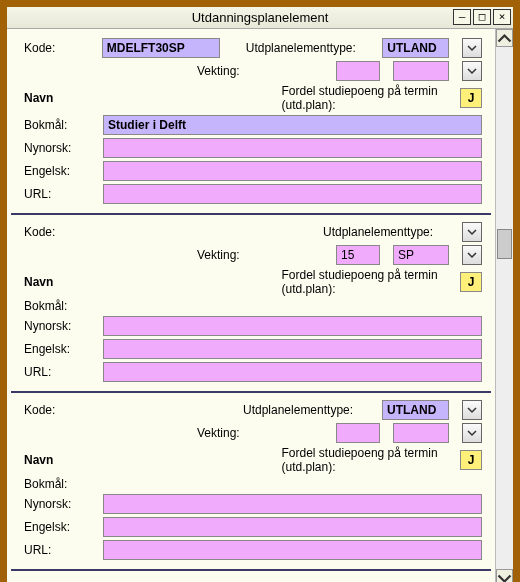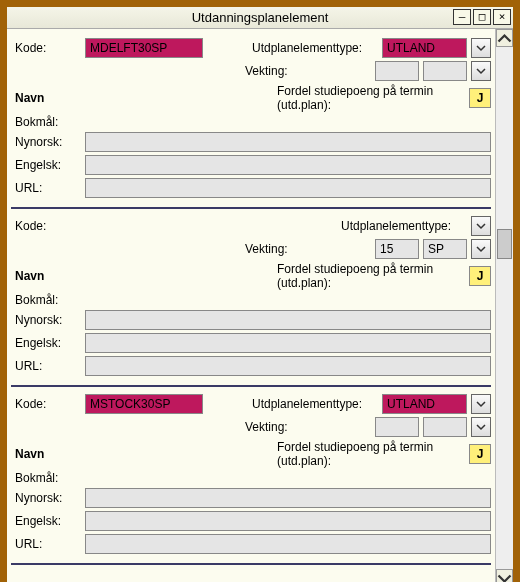--- a/index.html
+++ b/index.html
@@ -79,43 +79,43 @@
     overflow:hidden;
     padding: 2px 4px;
   }
   .rec {
     border-bottom: 2px solid #3a3a66;
     padding: 4px 0 6px 0;
   }
   .row {
     display:flex;
     align-items:center;
-    gap: 4px;
-    margin: 3px 0;
+    gap: 13px;
+    margin: 3px 9px;
   }
   .lbl {
     width: 70px;
     padding-left: 4px;
   }
   .lbl-right {
     width: 126px;
   }
   input.text {
     height: 20px;
     border: 1px solid #888;
-    background: #e5e5e5;
+    background: #f0abfc;
     padding: 0 4px;
     font-family: inherit;
     font-size: 12px;
   }
-  input.yellow { background: #be185d; font-weight: normal; }
+  input.yellow { background: #c4b5fd; font-weight: bold; }
   .kode-input { width: 118px; }
-  .type-input { width: 85px; }
+  .type-input { width: 67px; }
   .vekt-num { width: 44px; }
-  .vekt-unit { width: 44px; }
+  .vekt-unit { width: 56px; }
   .dd {
     width: 20px; height: 20px;
     border: 1px solid #666;
     background: linear-gradient(#fafafa,#ddd);
     display:flex;align-items:center;justify-content:center;
     cursor:pointer;
   }
   .dd svg { width:10px; height:10px; }
   .jbtn {
     width: 22px; height:20px;
@@ -172,20 +172,21 @@
             </div>
           </div>
           <div class="row">
             <div class="lbl section-label">Navn</div>
             <div class="spacer"></div>
             <div class="fordel-text">Fordel studiepoeng på termin (utd.plan):</div>
             <div class="jbtn">J</div>
           </div>
           <div class="row">
             <div class="lbl">Bokmål:</div>
+            <input class="text yellow full-input" value="Studier i Delft" style="">
           </div>
           <div class="row">
             <div class="lbl">Nynorsk:</div>
             <input class="text full-input" value="" style="">
           </div>
           <div class="row">
             <div class="lbl">Engelsk:</div>
             <input class="text full-input" value="" style="">
           </div>
           <div class="row">
@@ -234,21 +235,20 @@
             <input class="text full-input" value="" style="">
           </div>
           <div class="row">
             <div class="lbl">URL:</div>
             <input class="text full-input" value="" style="">
           </div>
         </div>
         <div class="rec">
           <div class="row">
             <div class="lbl">Kode:</div>
-            <input class="text yellow kode-input" value="MSTOCK30SP" style="">
             <div class="spacer"></div>
             <div class="lbl-right">Utdplanelementtype:</div>
             <input class="text yellow type-input" value="UTLAND" style="">
             <div class="dd">
               <svg viewBox="0 0 10 10">
                 <path d="M1 3 L5 7 L9 3" fill="none" stroke="#333" stroke-width="1.5"></path>
               </svg>
             </div>
           </div>
           <div class="row">

